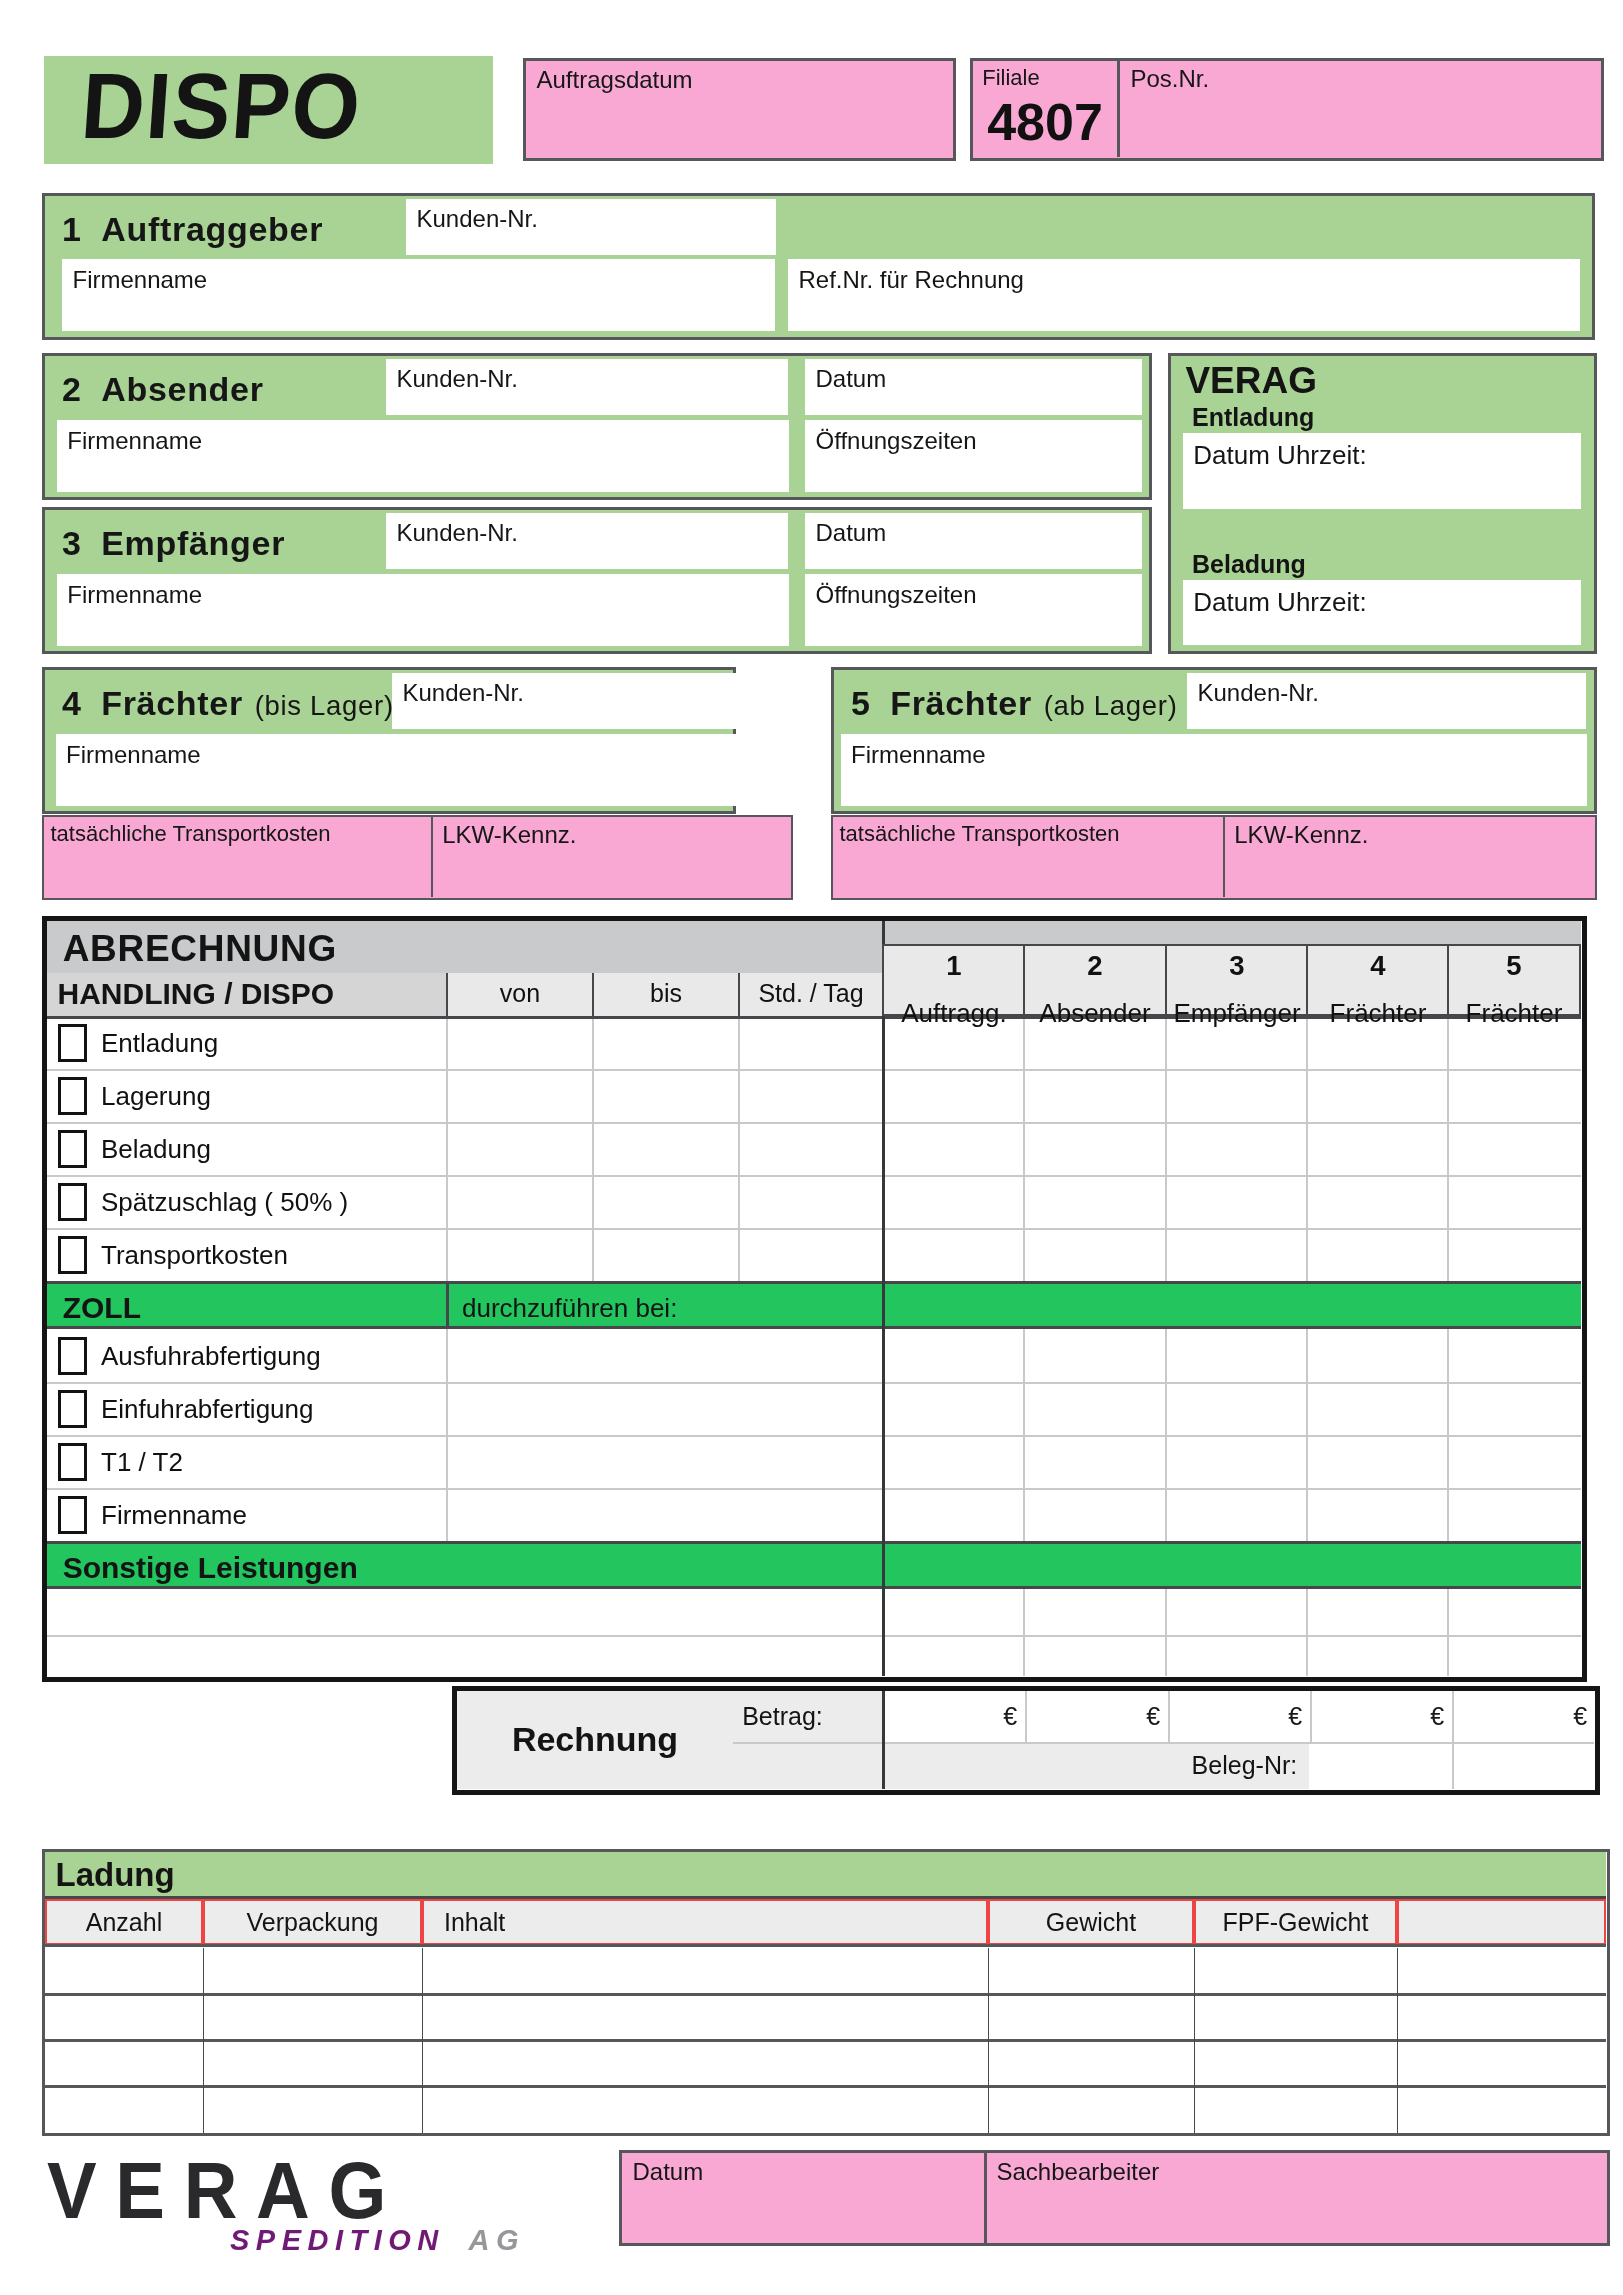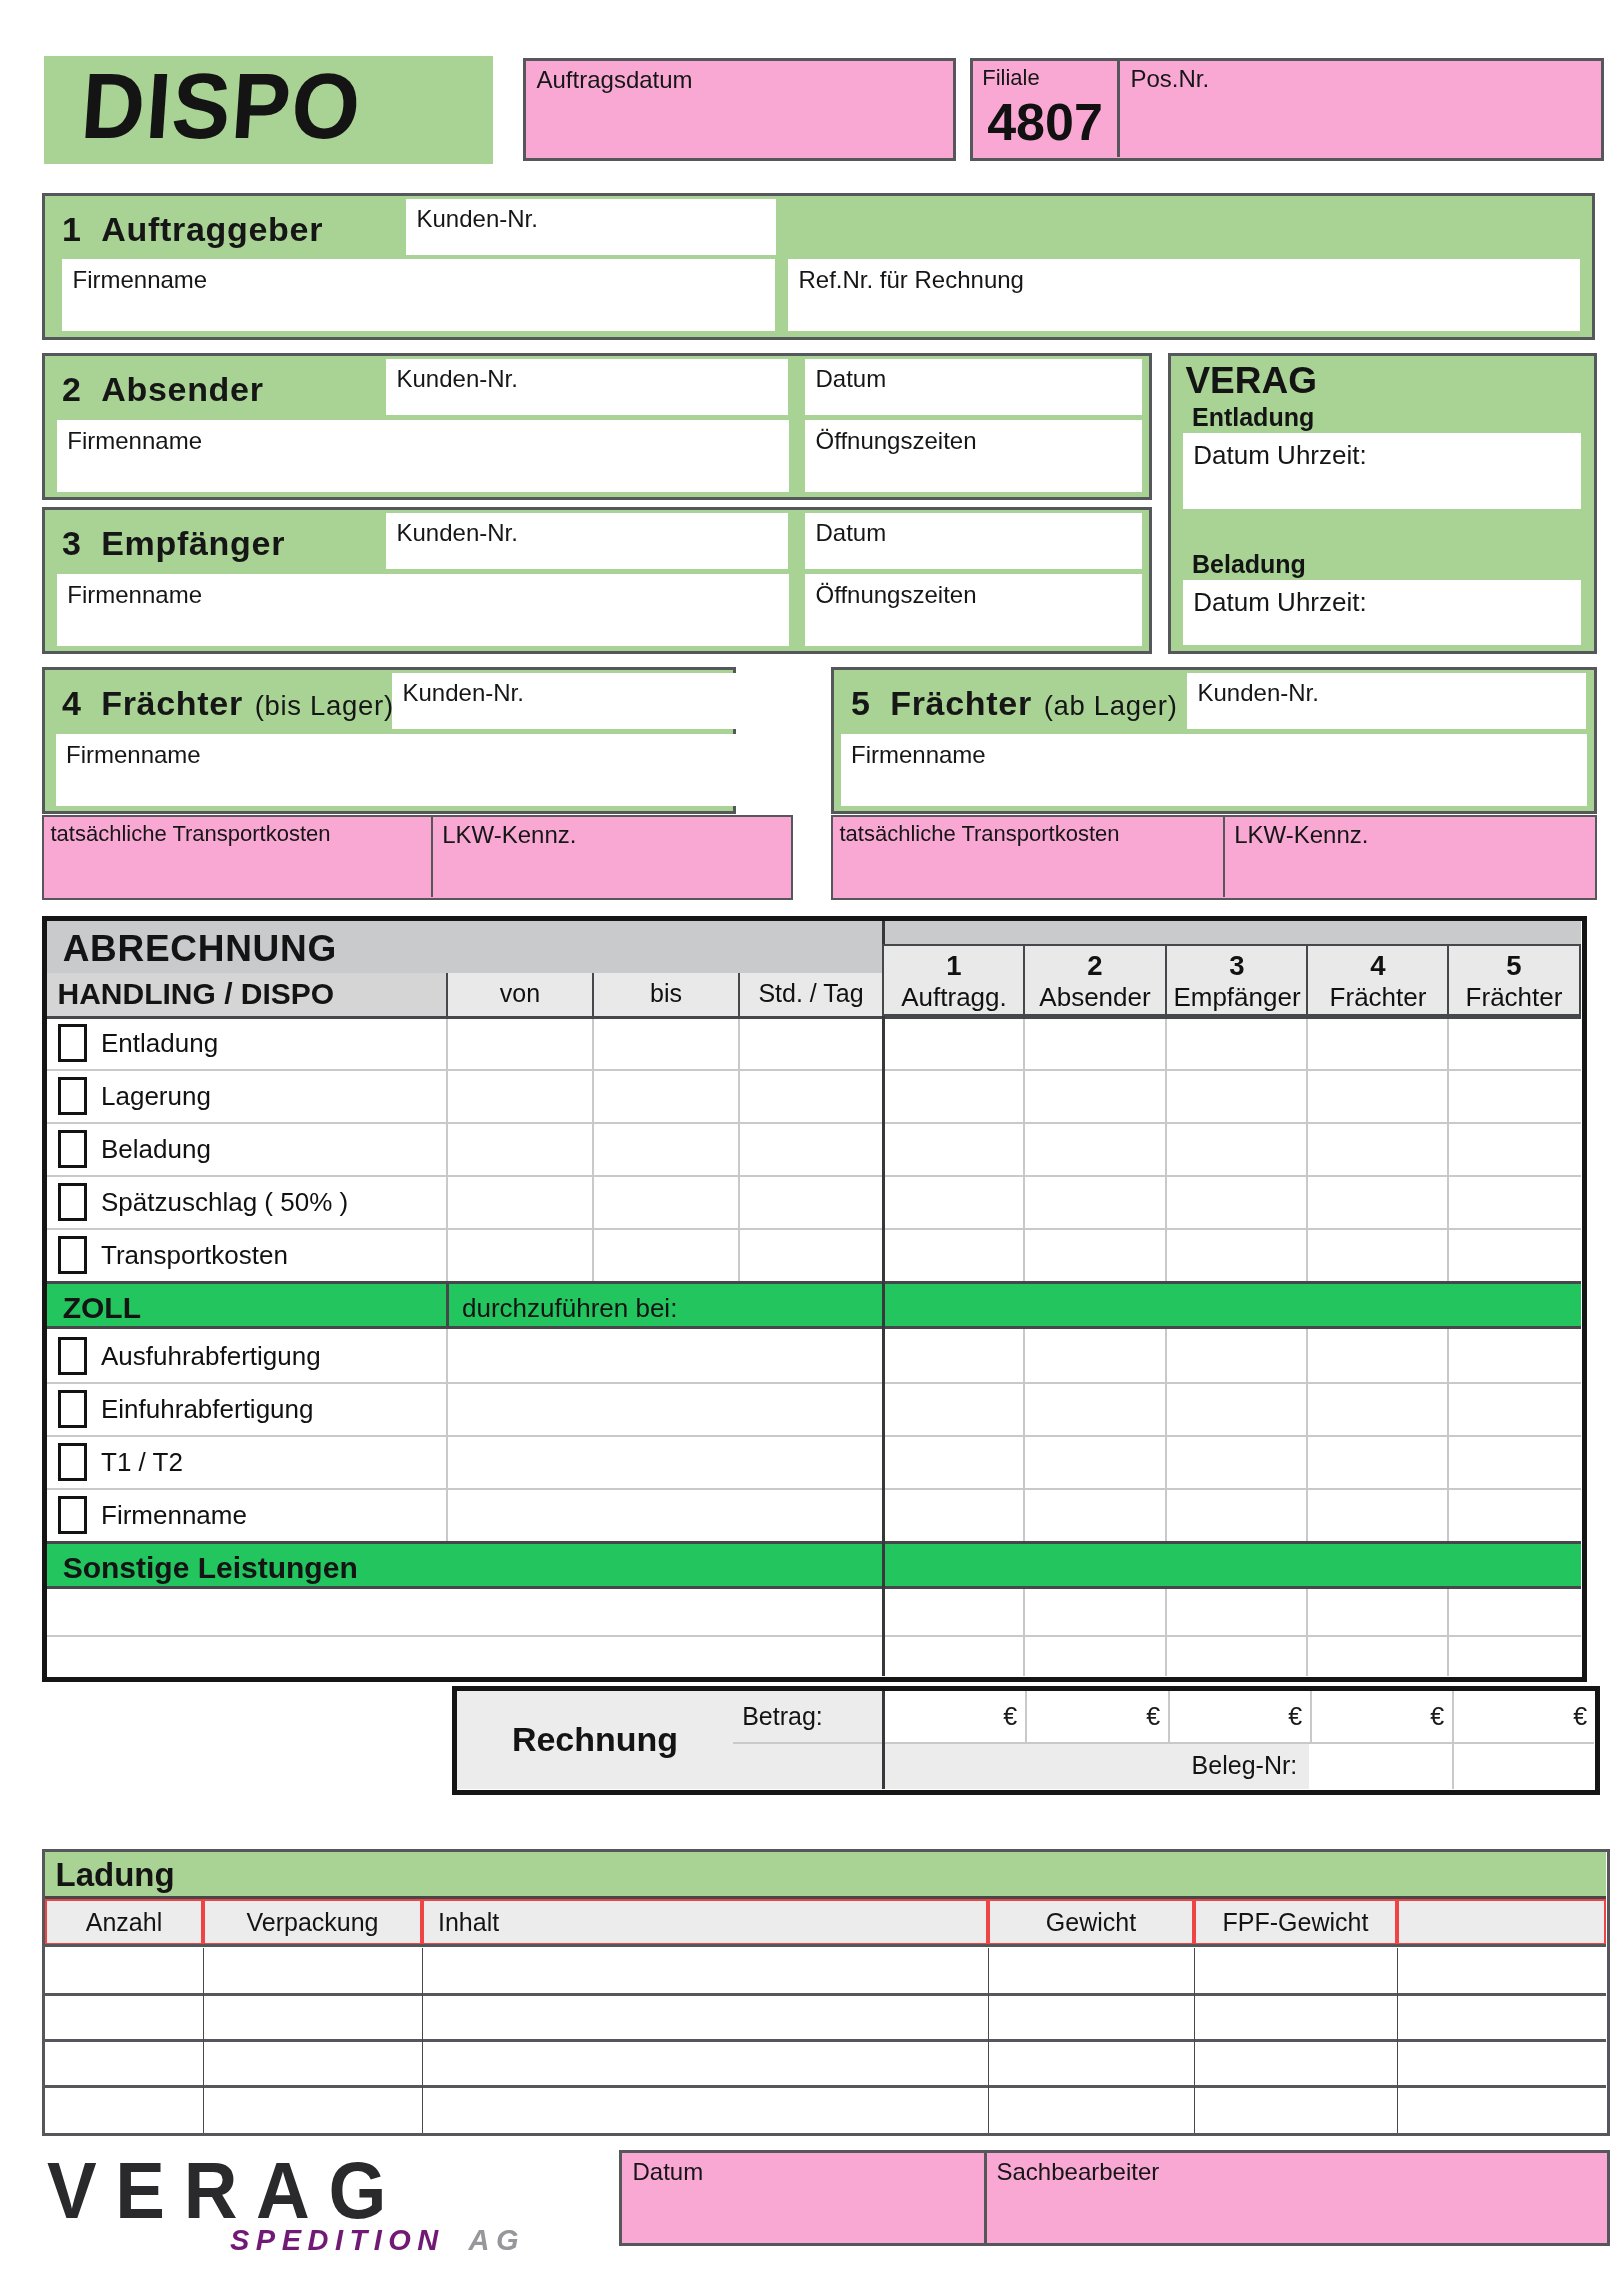--- a/index.html
+++ b/index.html
@@ -26,21 +26,21 @@
   .dvl{position:absolute;width:2.6px;background:#45474a;}
   .band{position:absolute;left:0;width:1534px;background:#22c55e;border-top:3.3px solid #45474a;
         border-bottom:3.3px solid #45474a;box-sizing:border-box;}
   .chk{position:absolute;left:10.5px;top:50%;transform:translateY(-50%);width:29px;height:38px;
        background:#fff;border:3.9px solid #121212;box-sizing:border-box;}
   .chkrow{position:absolute;left:0;width:399px;}
   .chkrow .t{position:absolute;left:54px;top:50%;transform:translateY(-50%);font-size:26px;color:#111;}
   .hcell{position:absolute;top:23px;height:72px;background:#e9e9e9;border:2.6px solid #45474a;
          box-sizing:border-box;text-align:center;}
   .hcell .n{display:block;font-size:27.5px;font-weight:700;margin-top:3.9px;color:#111;}
-  .hcell .l{display:block;font-size:26px;color:#111;margin-top:0px;}
+  .hcell .l{display:block;font-size:26px;color:#111;margin-top:16px;}
   .subhead{position:absolute;top:52px;height:43px;background:#e9e9e9;border-left:2.6px solid #45474a;
            box-sizing:border-box;text-align:center;font-size:25px;color:#111;line-height:40px;}
   .gray{background:#ececec;}
   .ladv{position:absolute;width:1.3px;background:#47494c;}
   .ladh{position:absolute;height:3.3px;background:#55575a;}
   .ladhead{position:absolute;top:0;height:42px;background:#ececec;font-size:25px;color:#141414;
            line-height:42px;text-align:center;box-sizing:border-box;}
 </style>
 </head>
 <body>
@@ -301,21 +301,21 @@
   </div>
 
   <div class="abs" style="left:42px;top:1849px;width:1568px;height:287px;border:3.3px solid #55575a;box-sizing:border-box;background:#fff;">
     <div class="abs" style="left:0;top:0;width:1561px;height:47px;background:#a9d295;border-bottom:3.3px solid #45474a;box-sizing:border-box;">
       <span style="position:absolute;left:10.5px;top:3.9px;font-size:33px;font-weight:700;color:#141414;">Ladung</span>
     </div>
 
     <div class="abs" style="left:0;top:47px;width:1561px;height:45px;background:#ef4444;">
       <div class="ladhead" style="left:2px;width:154px;top:2px;">Anzahl</div>
       <div class="ladhead" style="left:160px;width:215px;top:2px;">Verpackung</div>
-      <div class="ladhead" style="left:379px;width:562px;top:2px;text-align:left;padding-left:14px;">Inhalt</div>
+      <div class="ladhead" style="left:379px;width:562px;top:2px;text-align:left;padding-left:20px;">Inhalt</div>
       <div class="ladhead" style="left:945px;width:202px;top:2px;">Gewicht</div>
       <div class="ladhead" style="left:1151px;width:199px;top:2px;">FPF-Gewicht</div>
       <div class="ladhead" style="left:1354px;width:205px;top:2px;"></div>
     </div>
     <div class="ladh" style="left:0;top:92px;width:1561px;"></div>
 
     <div class="abs" style="left:0;top:96px;width:1561px;height:46px;"></div>
     <div class="ladh" style="left:0;top:141px;width:1561px;"></div>
     <div class="abs" style="left:0;top:145px;width:1561px;height:43px;"></div>
     <div class="ladh" style="left:0;top:187px;width:1561px;"></div>

